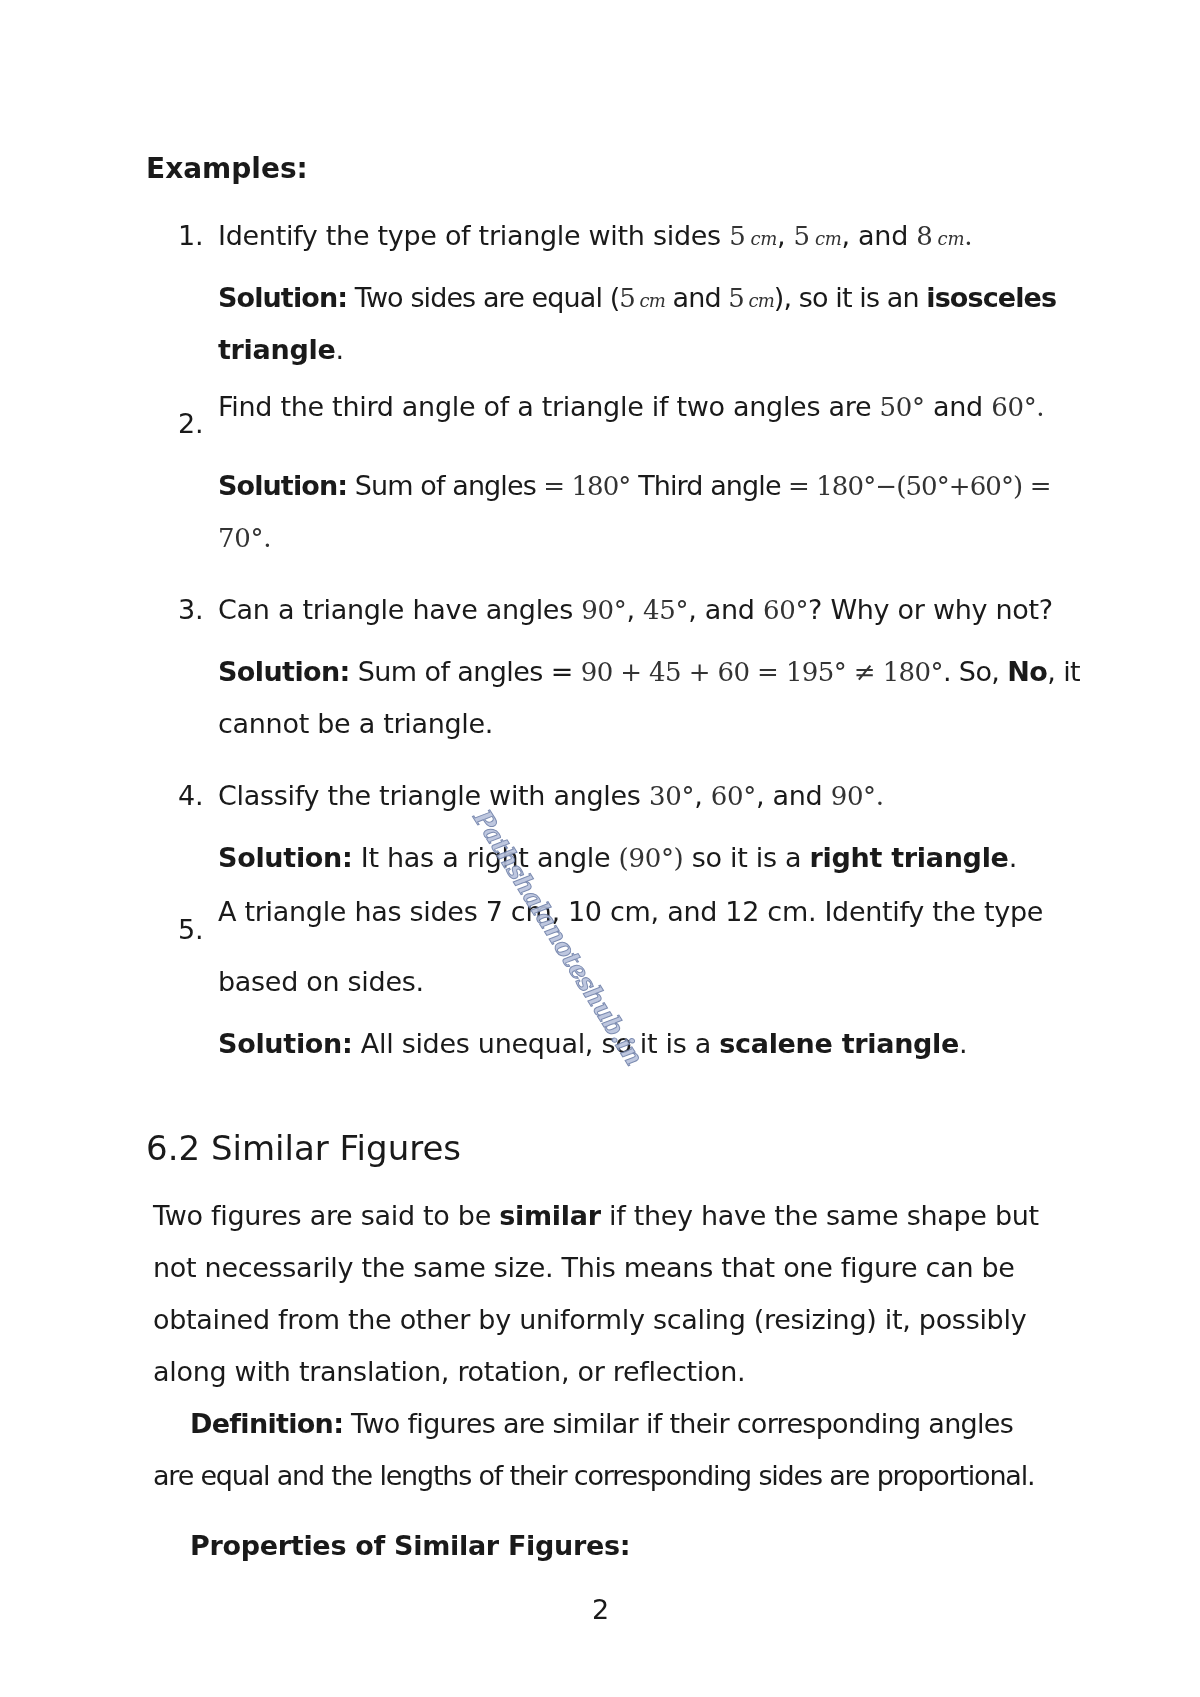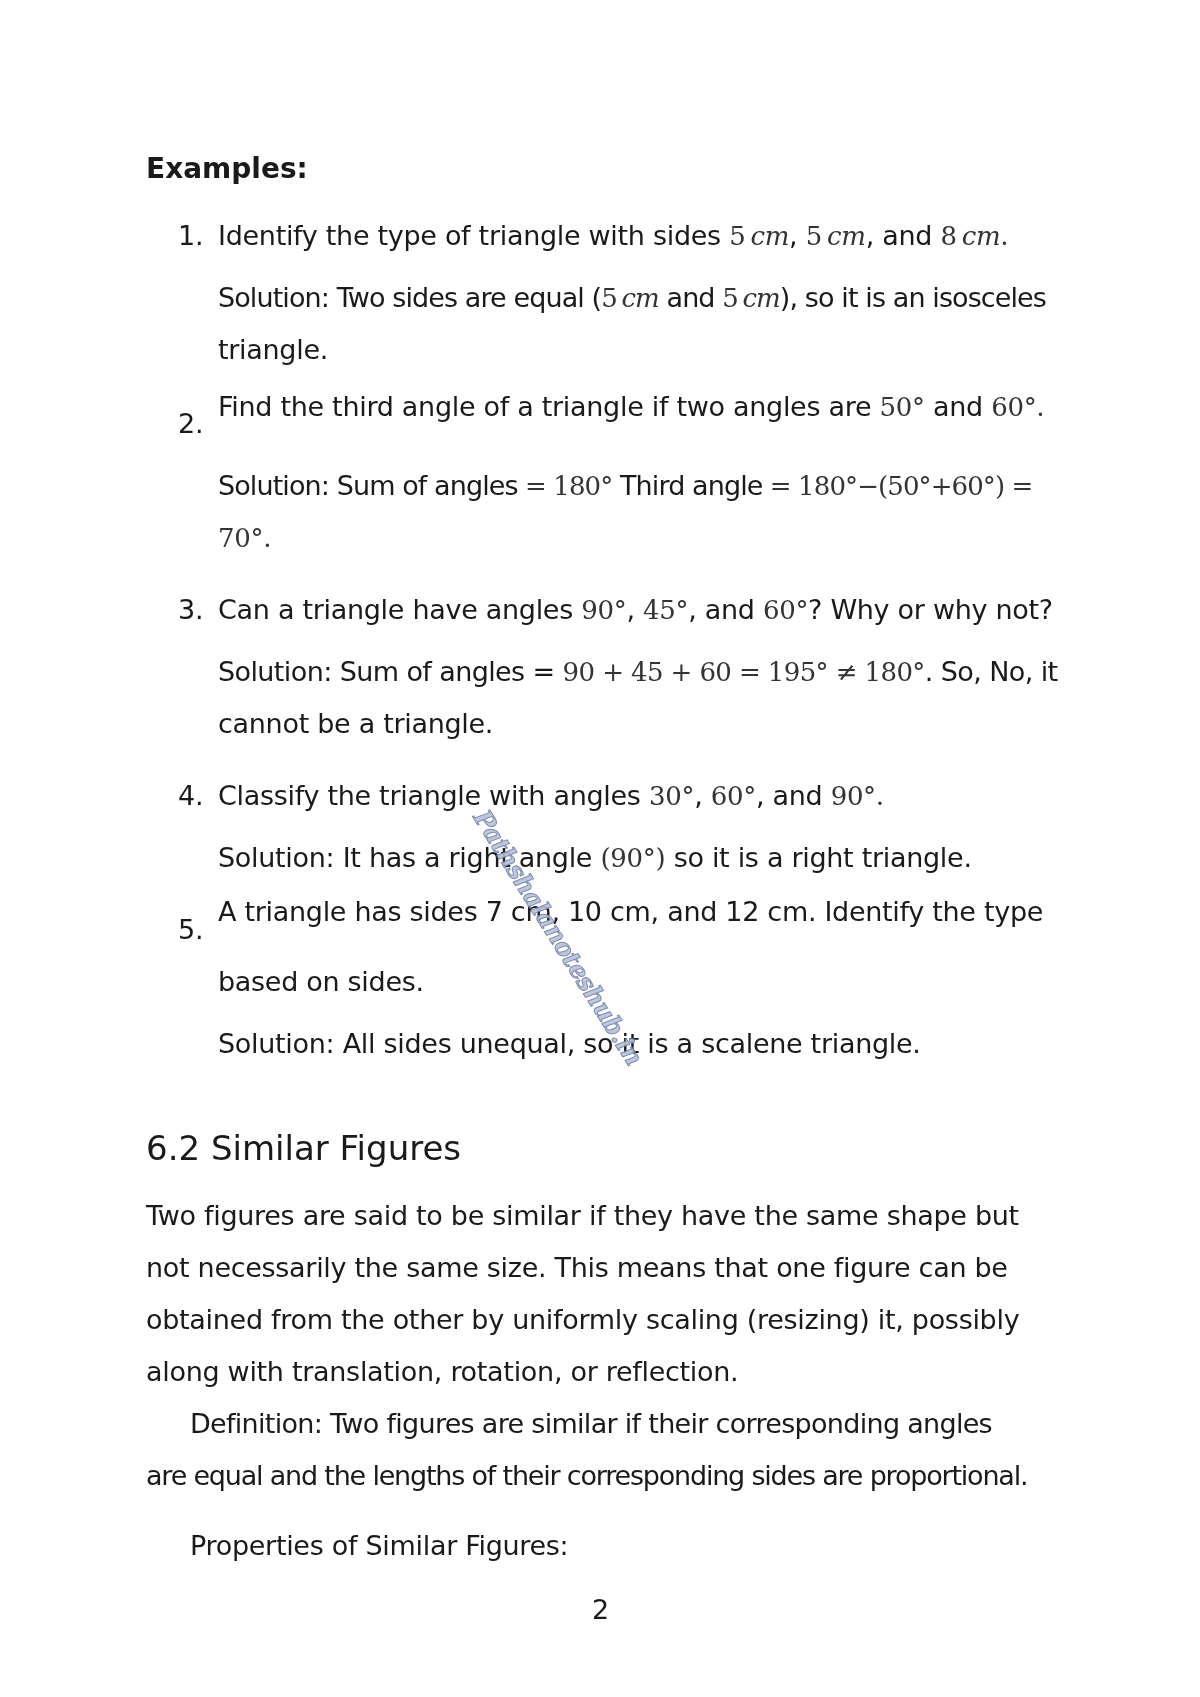--- a/index.html
+++ b/index.html
@@ -4,28 +4,28 @@
   <style>
     html, body { margin: 0; padding: 0; background: #ffffff; }
     body {
       width: 1200px; height: 1697px; position: relative; overflow: hidden;
       font-family: "DejaVu Sans", "Liberation Sans", sans-serif;
       color: #1a1a1a;
     }
     .page { position: absolute; left: 0; top: 0; width: 1200px; height: 1697px; }
     .abs { position: absolute; white-space: nowrap; }
     .txt { font-size: 27px; letter-spacing: -0.3px; }
-    .b { font-weight: normal; }
+    .b { font-weight: bold; }
     .m { font-family: "DejaVu Serif", "Liberation Serif", serif; color: #333; font-size: 26px; }
-    .mi { font-family: "DejaVu Serif", "Liberation Serif", serif; font-style: italic; color: #333; font-size: 26px; }
+    .mi { font-family: "DejaVu Serif", "Liberation Serif", serif; font-style: italic; color: #333; font-size: 18px; }
     .h-examples { left: 146px; top: 152px; font-size: 28px; font-weight: bold; }
     .num { left: 178px; }
     .ind { left: 218px; }
     .h-section { left: 146px; top: 1128px; font-size: 34px; font-weight: normal; }
-    .body-l { left: 146px; text-align: center; }
+    .body-l { left: 153px; text-align: center; }
     .para-ind { left: 190px; }
     .page-num { left: 592px; top: 1594px; font-size: 27px; }
     .watermark {
       position: absolute; left: 480px; top: 798px;
       transform: rotate(58deg); transform-origin: left center;
       font-family: "DejaVu Serif", "Liberation Serif", serif;
       font-style: italic; font-weight: bold; font-size: 25px;
       color: #b8c2dc; -webkit-text-stroke: 1px #6e7fa8;
       letter-spacing: -0.5px; opacity: 0.9; white-space: nowrap;
     }

